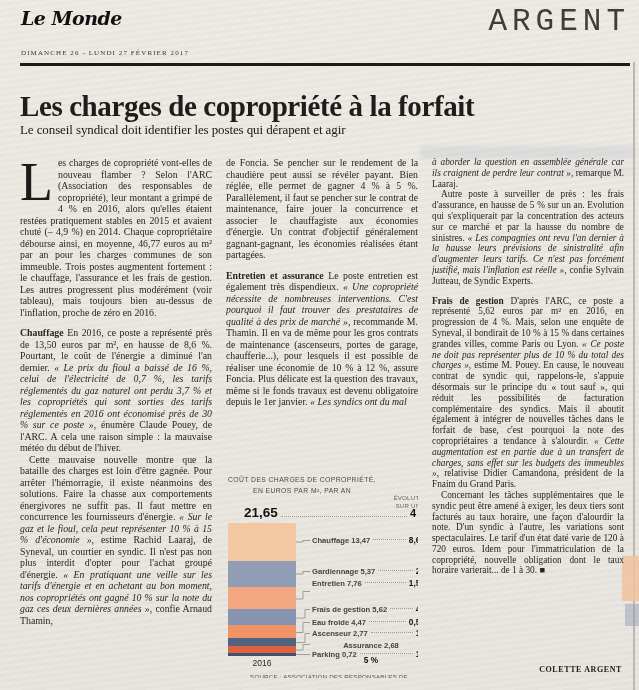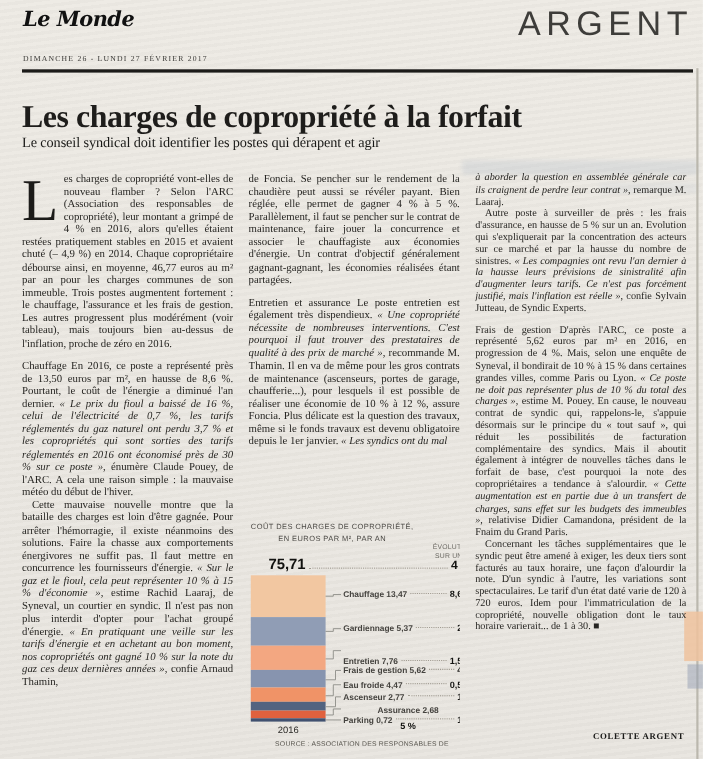--- a/index.html
+++ b/index.html
@@ -8,21 +8,21 @@
     background:
       repeating-linear-gradient(173deg, rgba(255,255,255,.05) 0 3px, rgba(0,0,0,.015) 3px 6px),
       linear-gradient(180deg,#edeae4 0%,#eae7e1 55%,#e8e5df 100%);
     font-family:"Liberation Serif", serif; color:#262522;
   }
   
   .masthead{position:absolute;top:7px;left:21px;font-family:"DejaVu Serif",serif;
     font-weight:bold;font-style:italic;font-size:19px;letter-spacing:-.5px;color:#111;}
   .masthead-date{position:absolute;top:49px;left:21px;font-family:Liberation Serif, serif;
     font-size:7px;letter-spacing:1.1px;color:#3a3936;}
-  .section-title{position:absolute;top:4px;right:9px;font-family:Liberation Sans, sans-serif;
+  .section-title{position:absolute;top:4px;right:9px;font-family:Liberation Mono, monospace;
     font-size:31px;letter-spacing:5px;color:#3e3d3a;}
   .headline-rule{position:absolute;top:63px;left:20px;width:610px;height:3px;background:#1c1b19;}
   .headline{position:absolute;top:71px;left:20px;width:560px;font-size:29px;line-height:1.12;
     font-weight:700;letter-spacing:-.4px;color:#1e1d1b;}
   .subtitle{position:absolute;top:122px;left:20px;width:560px;font-size:13px;
     font-weight:400;letter-spacing:-.1px;color:#181816;}
   
   .ghost{position:absolute;filter:blur(2px);border-radius:3px;pointer-events:none;}
   .ghost-a{top:146px;left:420px;width:215px;height:13px;background:#b9c2cc;opacity:.32;}
   .ghost-b{top:166px;left:545px;width:90px;height:10px;background:#c3cad2;opacity:.22;}
@@ -30,21 +30,21 @@
   .bleed-patch{position:absolute;top:556px;right:0;width:17px;height:45px;background:#efc29d;opacity:.85;}
   .bleed-mark{position:absolute;top:604px;right:0;width:14px;height:22px;background:#95a0b4;opacity:.5;}
   
   .columns{position:absolute;top:157px;left:20px;width:604px;height:521px;display:flex;gap:14px;}
   .col{width:192px;height:521px;overflow:hidden;position:relative;text-align:justify;}
   .col-1,.col-2{font-size:9.8px;line-height:11.5px;}
   .col-3{font-size:9.3px;line-height:10.8px;}
   .para{margin:0;}
   .para.lead-para{margin-top:9px;}
   .para.indent{text-indent:9px;}
-  .lead{font-weight:400;}
+  .lead{font-weight:700;}
   .q{font-style:italic;}
   .dropcap{float:left;font-size:54px;line-height:44px;padding:3px 5px 0 0;color:#1c1b19;
     font-family:"Liberation Serif",serif;}
   .byline{position:absolute;right:2px;bottom:2px;font-size:8px;font-weight:700;
     letter-spacing:.6px;color:#1a1a18;background:transparent;}
   
   .chart{position:absolute;top:315px;left:0;width:206px;height:214px;
     font-family:"Liberation Sans",sans-serif;text-align:left;}
   .c-title{position:absolute;top:3px;left:0;width:152px;text-align:center;
     font-size:6.8px;letter-spacing:.4px;color:#4c4a46;line-height:1.55;}
@@ -57,21 +57,21 @@
   .fill{flex:1;border-bottom:1px dotted #a09b91;margin:0 3px 2px;}
   .c-body{position:absolute;top:51px;left:0;right:0;height:134px;}
   .bar{position:absolute;left:2px;top:0;width:68px;}
   .seg{width:68px;}
   .s0{height:38px;} .s1{height:26px;} .s2{height:22px;} .s3{height:16px;}
   .s4{height:12.5px;} .s5{height:8px;} .s6{height:7.5px;} .s7{height:2.5px;}
   .leaders{position:absolute;top:0;left:0;}
   .c-row{position:absolute;left:86px;right:2px;height:9px;display:flex;align-items:center;}
   .c-row .lbl{font-size:7.6px;font-weight:700;color:#45433f;white-space:nowrap;}
   .c-row .evol{font-size:8.3px;font-weight:700;color:#141412;white-space:nowrap;}
-  .r0{top:13px;} .r1{top:44px;} .r2{top:74px;justify-content:center;} .r3{top:82px;}
+  .r0{top:13px;} .r1{top:44px;} .r2{top:56px;justify-content:center;} .r3{top:82px;}
   .r4{top:95px;} .r5{top:106px;} .r6{top:117px;flex-direction:column;} .r7{top:127px;}
   .c-xtick{position:absolute;top:186px;left:2px;width:68px;text-align:center;
     font-size:8.5px;color:#2a2926;}
   .c-source{position:absolute;top:199px;left:0;right:0;text-align:center;
     font-size:6.2px;letter-spacing:.2px;color:#55524b;}
 </style>
 </head>
 <body>
 
 <div class="page">
@@ -102,21 +102,21 @@
       <p class="para"><span>de Foncia. Se pencher sur le rendement de la chaudière peut aussi se révéler payant. Bien réglée, elle permet de gagner 4 % à 5 %. Parallèlement, il faut se pencher sur le contrat de maintenance, faire jouer la concurrence et associer le chauffagiste aux économies d'énergie. Un contrat d'objectif généralement gagnant-gagnant, les économies réalisées étant partagées.</span></p>
       <p class="para lead-para"><span class="lead">Entretien et assurance</span><span> Le poste entretien est également très dispendieux. </span><span class="q">« Une copropriété nécessite de nombreuses interventions. C'est pourquoi il faut trouver des prestataires de qualité à des prix de marché »</span><span>, recommande M. Thamin. Il en va de même pour les gros contrats de maintenance (ascenseurs, portes de garage, chaufferie...), pour lesquels il est possible de réaliser une économie de 10 % à 12 %, assure Foncia. Plus délicate est la question des travaux, même si le fonds travaux est devenu obligatoire depuis le 1er janvier. </span><span class="q">« Les syndics ont du mal</span></p>
 
       <div class="chart">
         <div class="c-title">
           <span>COÛT DES CHARGES DE COPROPRIÉTÉ,</span>
           <span>EN EUROS PAR M², PAR AN</span>
         </div>
         <div class="c-evol-head">ÉVOLUTION SUR UN AN</div>
         <div class="c-total-row">
-          <span class="c-total">75,71</span>
+          <span class="c-total">21,65</span>
           <span class="fill"></span>
           <span class="c-total-evol">4 %</span>
         </div>
 
         <div class="c-body">
           <div class="bar">
             <div class="seg s0" style="background: rgb(242, 199, 161);"></div>
             <div class="seg s1" style="background: rgb(144, 157, 181);"></div>
             <div class="seg s2" style="background: rgb(243, 167, 129);"></div>
             <div class="seg s3" style="background: rgb(135, 148, 175);"></div>

